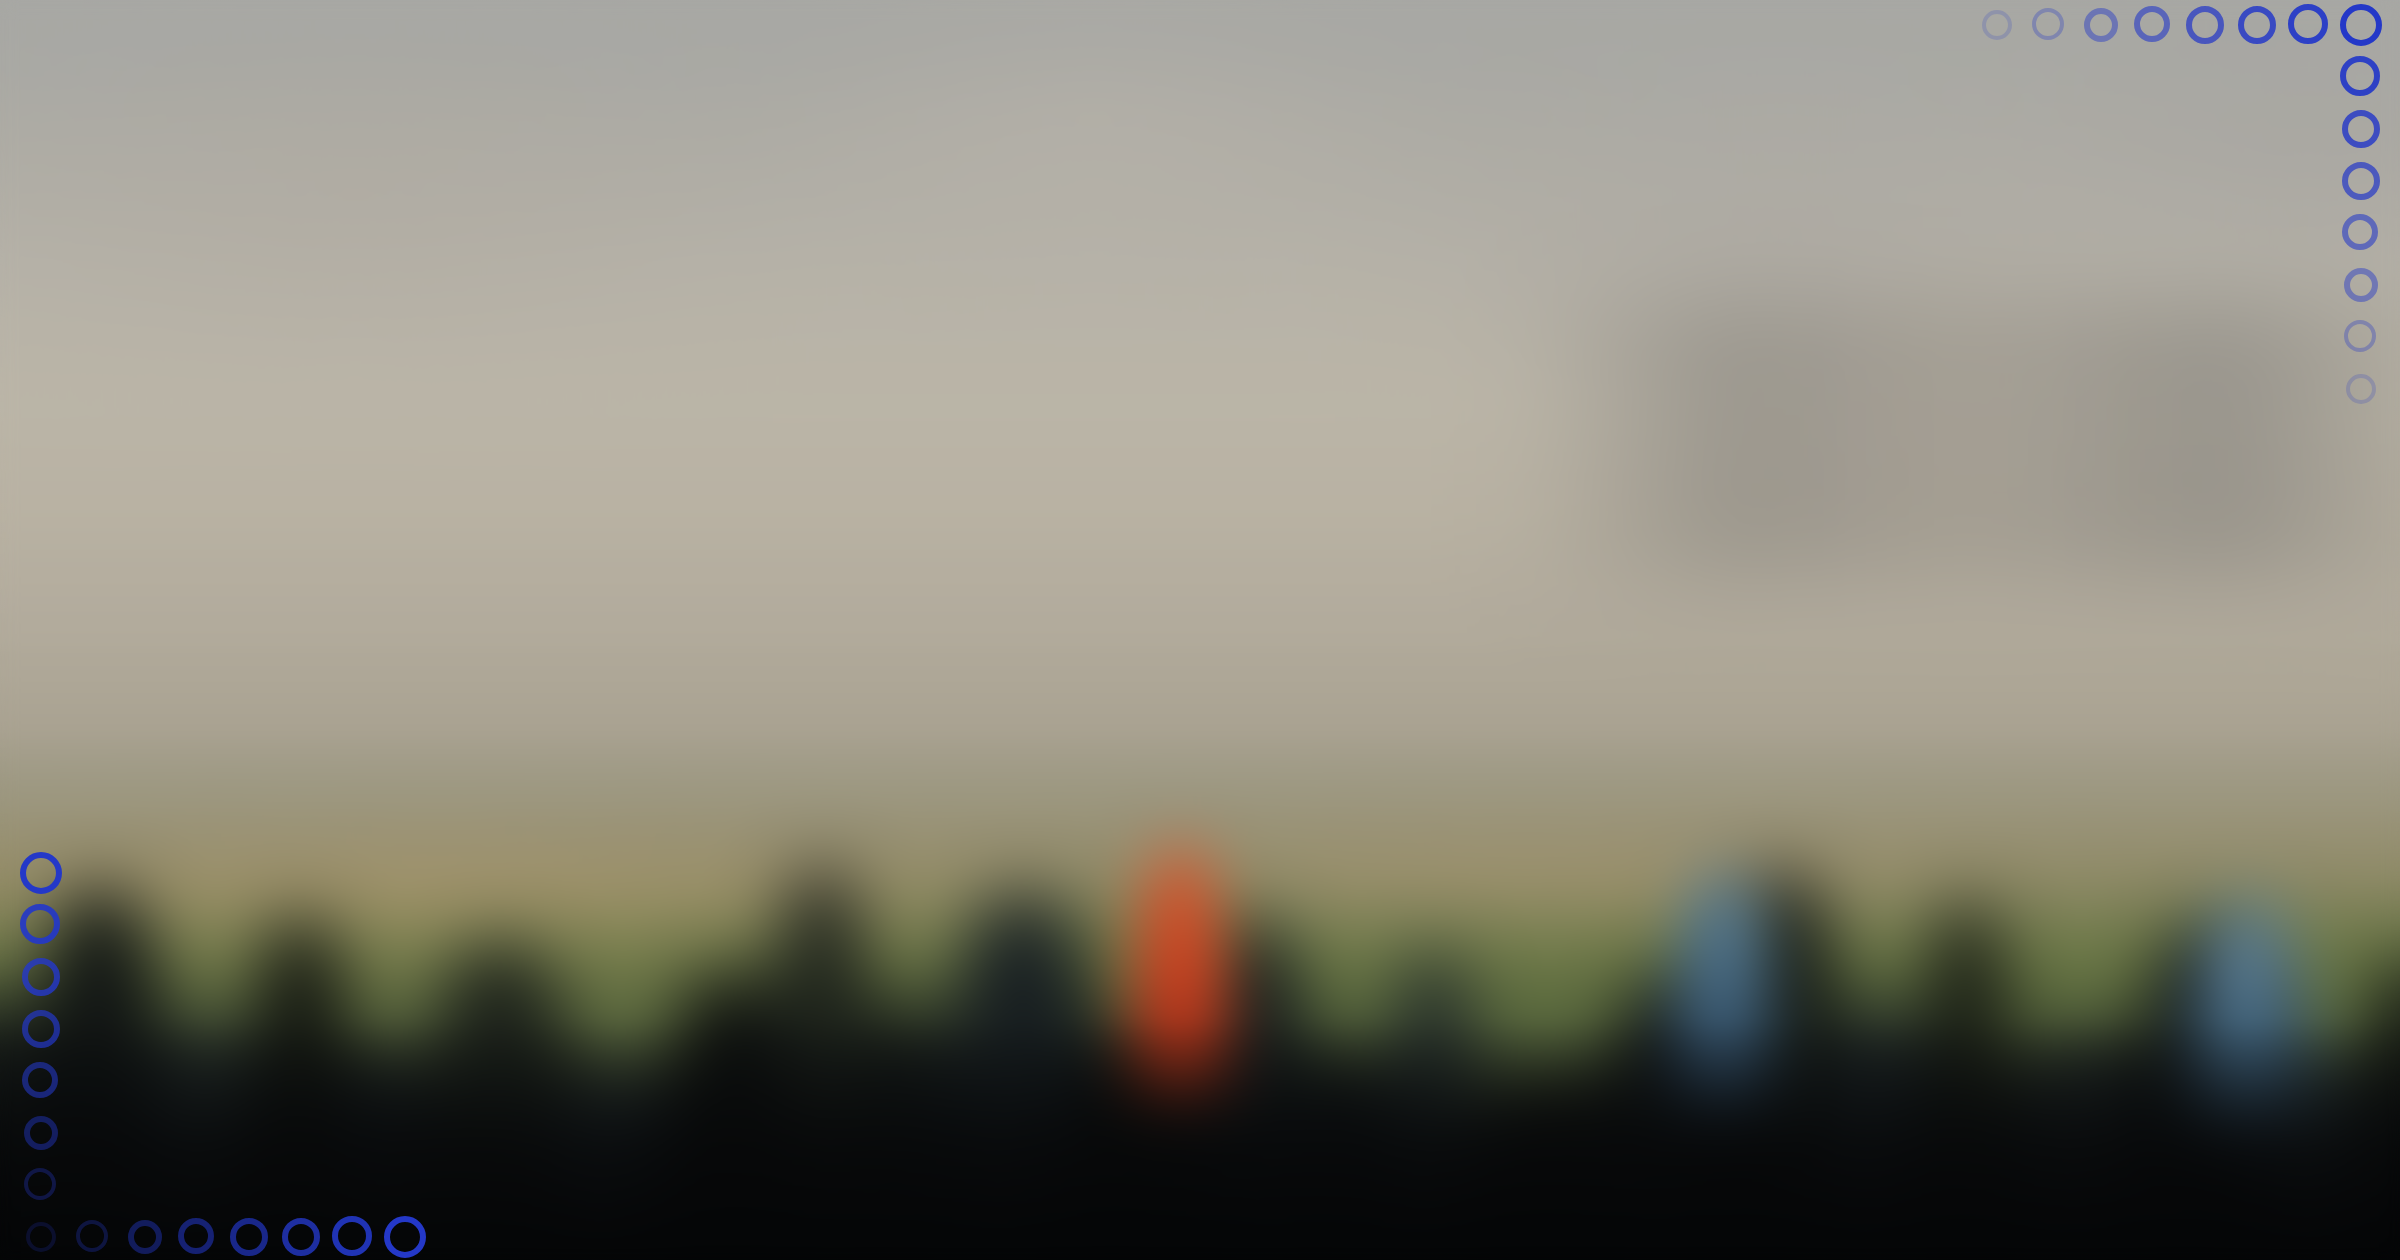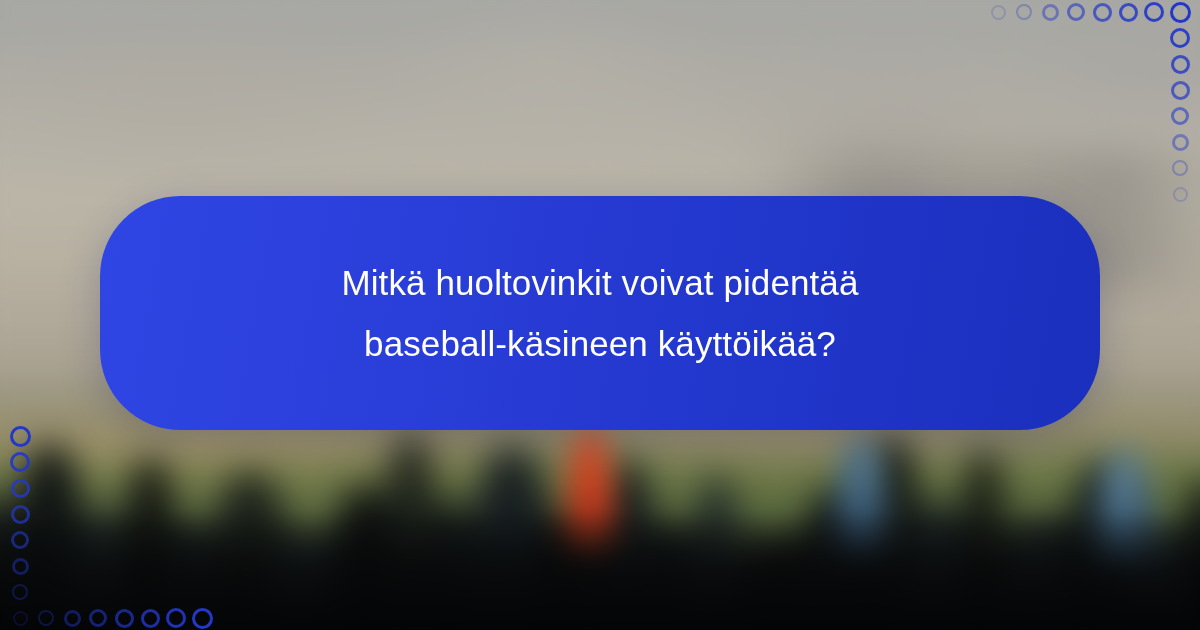--- a/index.html
+++ b/index.html
@@ -239,18 +239,14 @@
       <div class="dot" style="width: 21px; height: 21px; border-width: 3px; border-color: rgb(36, 56, 200); opacity: 1; left: 191.5px; top: 607.5px;"></div>
       <div class="dot" style="width: 16px; height: 16px; border-width: 2px; border-color: rgb(36, 56, 200); opacity: 0.32; left: 12px; top: 584px;"></div>
       <div class="dot" style="width: 17px; height: 17px; border-width: 3px; border-color: rgb(36, 56, 200); opacity: 0.45; left: 11.5px; top: 557.5px;"></div>
       <div class="dot" style="width: 18px; height: 18px; border-width: 3px; border-color: rgb(36, 56, 200); opacity: 0.58; left: 11px; top: 531px;"></div>
       <div class="dot" style="width: 19px; height: 19px; border-width: 3px; border-color: rgb(36, 56, 200); opacity: 0.7; left: 10.5px; top: 504.5px;"></div>
       <div class="dot" style="width: 19px; height: 19px; border-width: 3px; border-color: rgb(36, 56, 200); opacity: 0.82; left: 10.5px; top: 478.5px;"></div>
       <div class="dot" style="width: 20px; height: 20px; border-width: 3px; border-color: rgb(36, 56, 200); opacity: 0.92; left: 10px; top: 452px;"></div>
       <div class="dot" style="width: 21px; height: 21px; border-width: 3px; border-color: rgb(36, 56, 200); opacity: 1; left: 9.5px; top: 425.5px;"></div>
     </div>
 
-  <div class="card">
-    <div class="card-text">Mitkä huoltovinkit voivat pidentää
-baseball-käsineen käyttöikää?</div>
-  </div>
 
 </div>
 
 </body></html>

